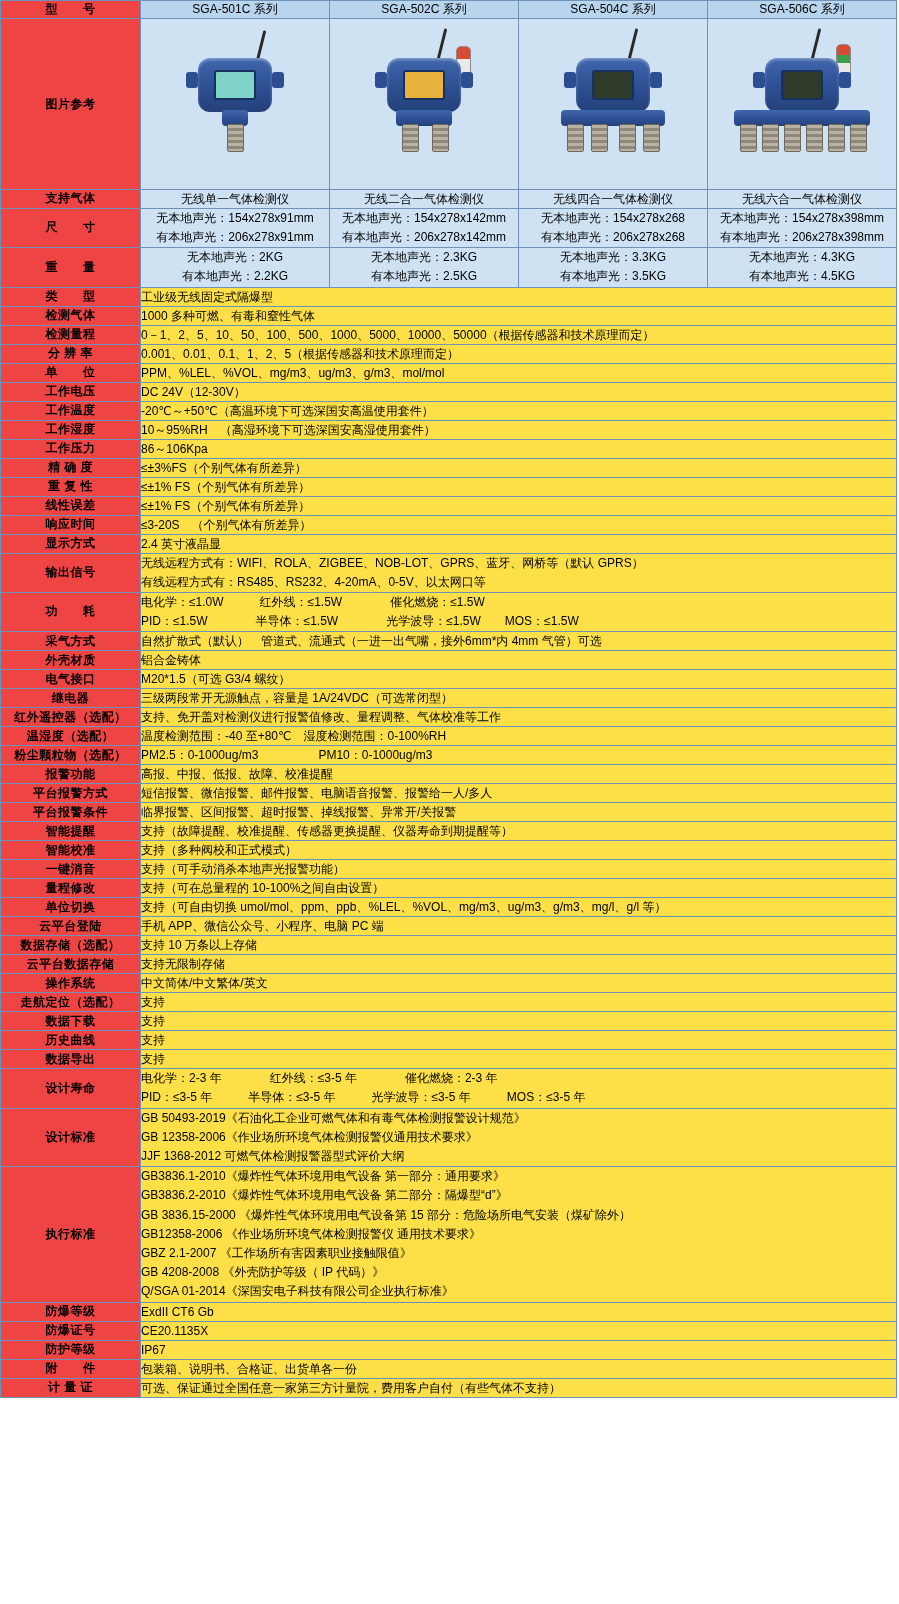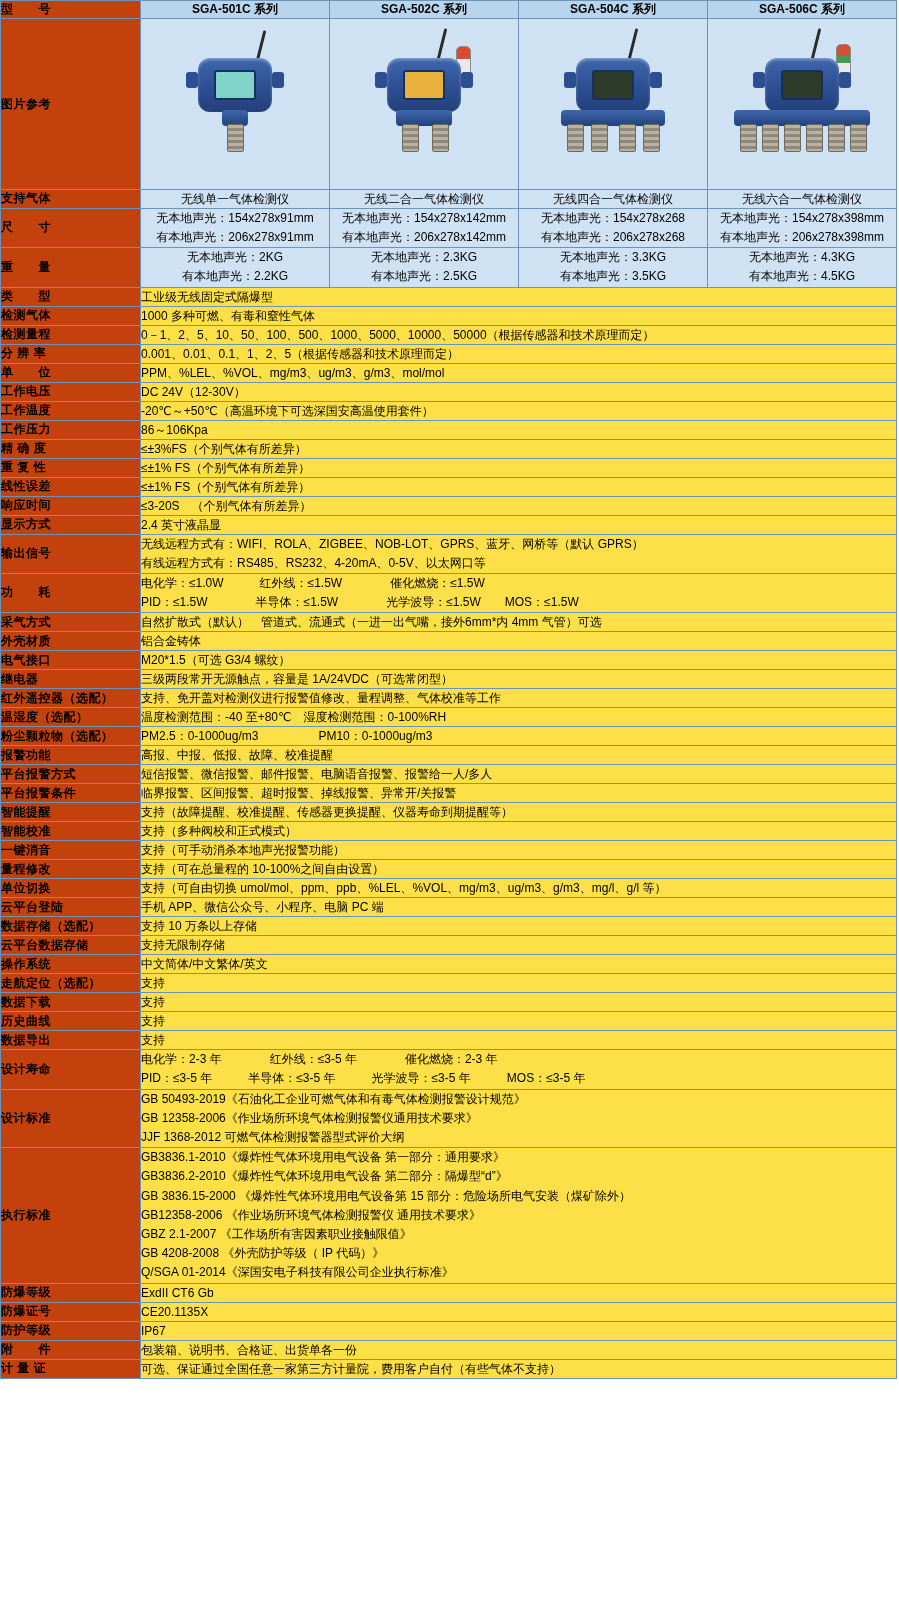--- a/index.html
+++ b/index.html
@@ -19,39 +19,39 @@
   }
   table.spec td {
     border: 1px solid #6f93b8;
     padding: 0;
     vertical-align: middle;
     font-size: 12px;
     color: #000;
   }
   .lbl {
     width: 140px;
-    background: #c2410c;
-    text-align: left;
+    background: #ef4444;
+    text-align: center;
     font-weight: bold;
     font-size: 13px;
     letter-spacing: 0.5px;
     padding: 4px 2px;
     line-height: 1.45;
     margin-top: 23px;
   }
   .val {
     background: #fde047;
     padding: 4px 6px;
     line-height: 1.5;
     font-size: 12px;
   }
   .cellhdr {
     background: #b9d5ee;
     text-align: center;
-    font-weight: bold;
+    font-weight: normal;
     font-size: 12.5px;
     padding: 5px 2px;
   }
   .modelcell {
     background: #cfe2f4;
     text-align: center;
     padding: 4px 2px;
     font-size: 12px;
   }
   .modelcell .line { line-height: 1.6; }
@@ -296,20 +296,24 @@
       </tr>
       <tr>
         <td class="lbl">工作电压</td>
         <td class="val" colspan="4">DC 24V（12-30V）</td>
       </tr>
       <tr>
         <td class="lbl">工作温度</td>
         <td class="val" colspan="4">-20℃～+50℃（高温环境下可选深国安高温使用套件）</td>
       </tr>
       <tr>
+        <td class="lbl">工作湿度</td>
+        <td class="val" colspan="4">10～95%RH　（高湿环境下可选深国安高湿使用套件）</td>
+      </tr>
+      <tr>
         <td class="lbl">工作压力</td>
         <td class="val" colspan="4">86～106Kpa</td>
       </tr>
       <tr>
         <td class="lbl">精 确 度</td>
         <td class="val" colspan="4">≤±3%FS（个别气体有所差异）</td>
       </tr>
       <tr>
         <td class="lbl">重 复 性</td>
         <td class="val" colspan="4">≤±1% FS（个别气体有所差异）</td>

